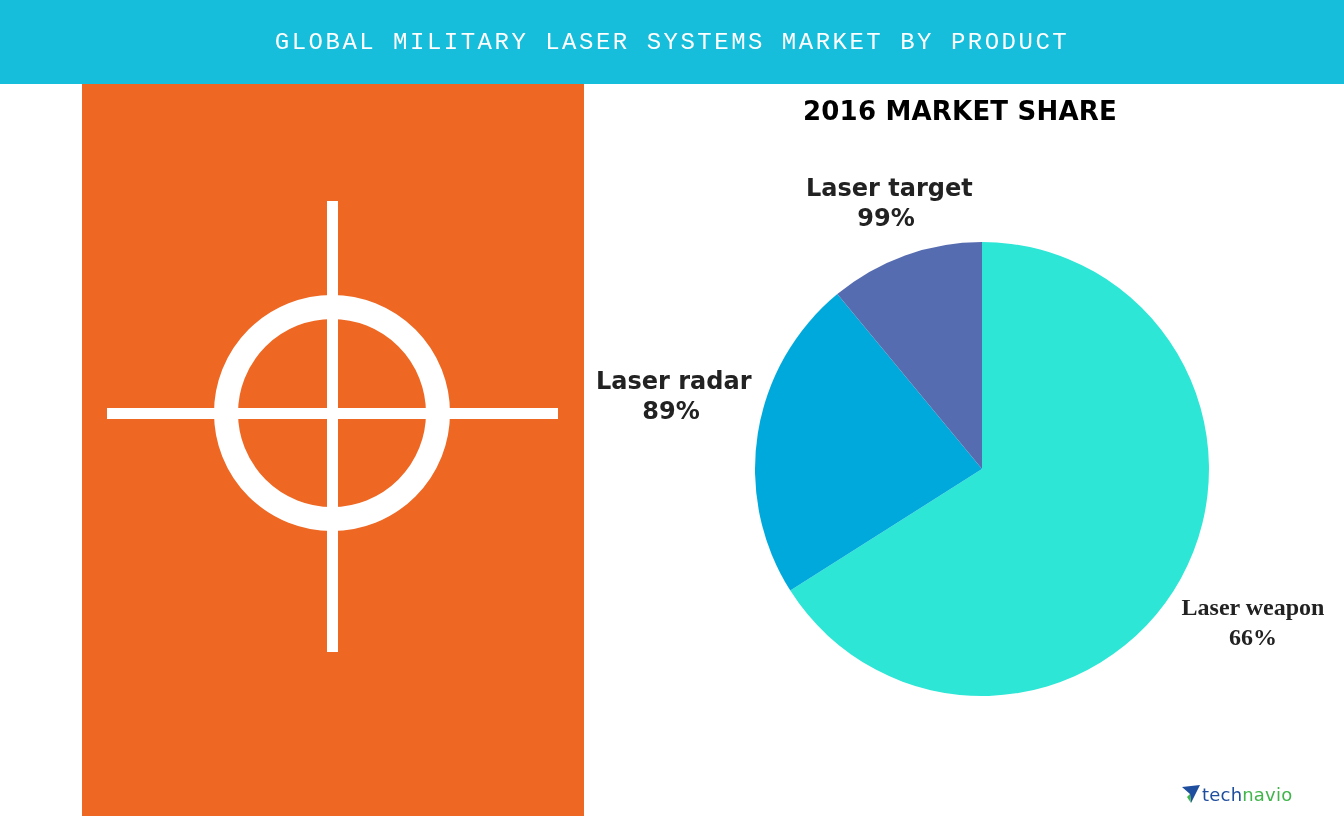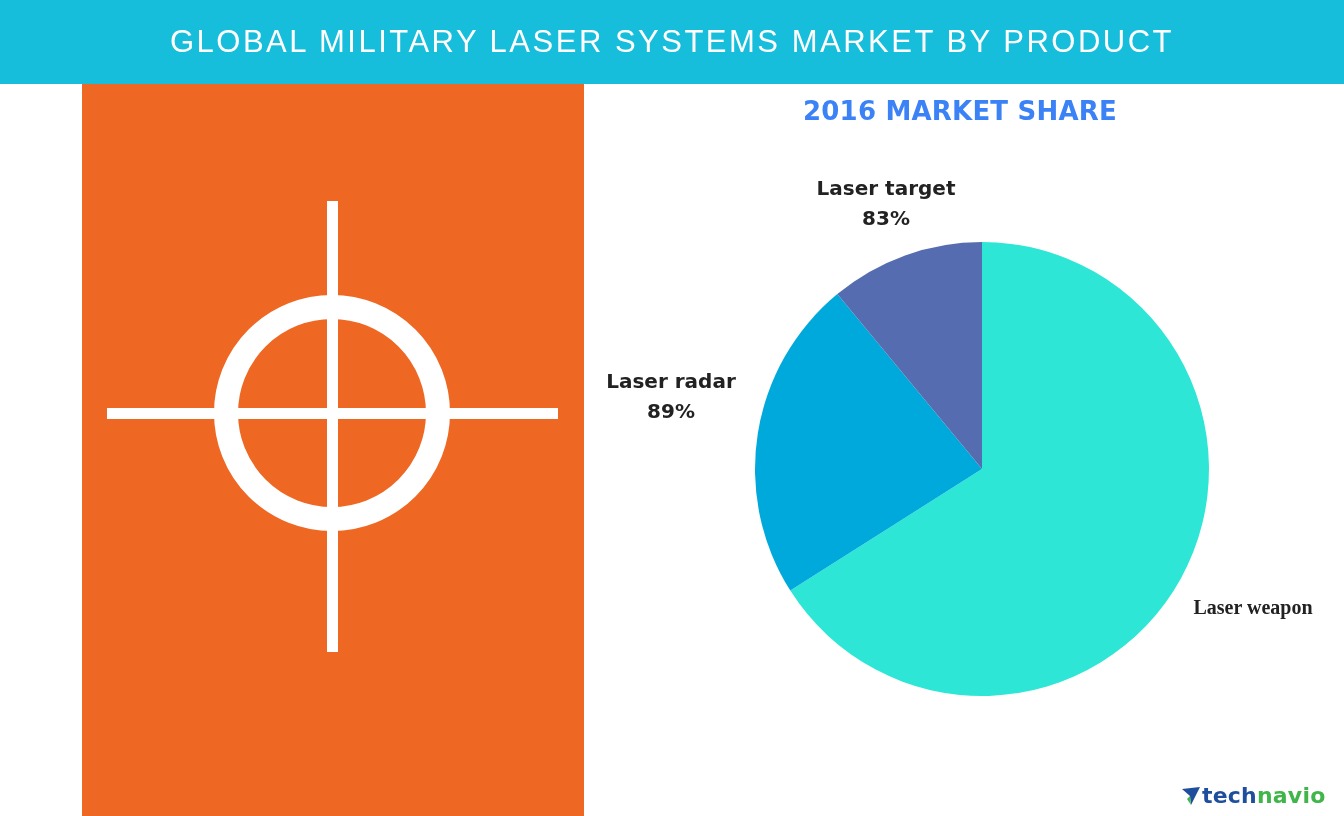--- a/index.html
+++ b/index.html
@@ -1,25 +1,25 @@
 <!DOCTYPE html>
 <html><head>
 <meta charset="utf-8">
 <style>
   html, body { margin: 0; padding: 0; }
   body { width: 1344px; height: 816px; background: #ffffff; position: relative; overflow: hidden; font-family: "DejaVu Sans", sans-serif; }
   .banner { position: absolute; left: 0; top: 0; width: 1344px; height: 84px; background: #17bedb; display: flex; align-items: center; justify-content: center; }
-  .banner-title { color: #ffffff; font-family: Liberation Sans, sans-serif; font-size: 31px; letter-spacing: 2.5px; font-weight: normal; white-space: nowrap; }
+  .banner-title { color: #ffffff; font-family: Liberation Mono, monospace; font-size: 24px; letter-spacing: 2.5px; font-weight: normal; white-space: nowrap; }
   .orange-panel { position: absolute; left: 82px; top: 84px; width: 502px; height: 732px; background: #ee6823; }
   .crosshair { position: absolute; left: 0; top: 0; }
-  .chart-title { position: absolute; left: 780px; top: 96px; width: 360px; text-align: center; color: #3b82f6; font-family: "DejaVu Sans", sans-serif; font-weight: bold; font-size: 26px; letter-spacing: 0.2px; }
+  .chart-title { position: absolute; left: 780px; top: 96px; width: 360px; text-align: center; color: #000000; font-family: "DejaVu Sans", sans-serif; font-weight: bold; font-size: 26px; letter-spacing: 0.2px; }
   .pie { position: absolute; left: 0; top: 0; }
-  .slice-label { position: absolute; text-align: center; color: #222222; font-family: "DejaVu Sans", sans-serif; font-weight: bold; font-size: 20px; line-height: 30px; white-space: nowrap; }
+  .slice-label { position: absolute; text-align: center; color: #222222; font-family: "DejaVu Sans", sans-serif; font-weight: bold; font-size: 24px; line-height: 30px; white-space: nowrap; }
   .logo { position: absolute; left: 1180px; top: 783px; display: flex; align-items: center; }
-  .logo-text { font-family: "DejaVu Sans", sans-serif; font-weight: bold; font-size: 22px; letter-spacing: 0.2px; }
+  .logo-text { font-family: "DejaVu Sans", sans-serif; font-weight: normal; font-size: 18px; letter-spacing: 0.2px; }
   .logo-tech { color: #1f4e9e; }
   .logo-navio { color: #3fb54a; }
 </style>
 </head>
 <body>
 
 <div class="banner">
   <span class="banner-title">GLOBAL MILITARY LASER SYSTEMS MARKET BY PRODUCT</span>
 </div>
 
@@ -35,30 +35,31 @@
 
 <svg class="pie" width="1344" height="816" viewBox="0 0 1344 816">
 
   <path d="M982,469 L982,242 A227,227 0 1,1 790.3,590.6 Z" fill="#2ee6d6"></path>
   <path d="M982,469 L790.3,590.6 A227,227 0 0,1 837.3,294.1 Z" fill="#00a9dc"></path>
   <path d="M982,469 L837.3,294.1 A227,227 0 0,1 982,242 Z" fill="#566cb0"></path>
 </svg>
 
 <div class="slice-label" style="left:806px; top:173px; width:160px;">
   <div>Laser target</div>
-  <div>83%</div>
+  <div>99%</div>
 </div>
 
 <div class="slice-label" style="left:596px; top:366px; width:150px;">
   <div>Laser radar</div>
   <div>89%</div>
 </div>
 
 <div class="slice-label" style="left:1170px; top:592px; width:166px;font-family:Liberation Serif, serif;">
   <div>Laser weapon</div>
+  <div>66%</div>
 </div>
 
 <div class="logo">
   <svg width="22" height="22" viewBox="0 0 22 22">
     <path d="M2,4 L20,2 L11,20 L10,11 Z" fill="#1f4e9e"></path>
     <path d="M10,11 L11,20 L7,14 Z" fill="#3fb54a"></path>
   </svg>
   <span class="logo-text"><span class="logo-tech">tech</span><span class="logo-navio">navio</span></span>
 </div>
 

